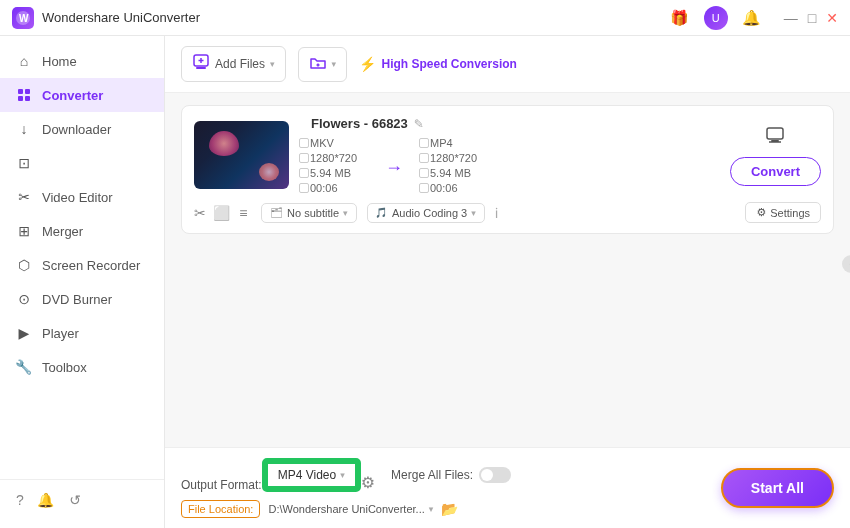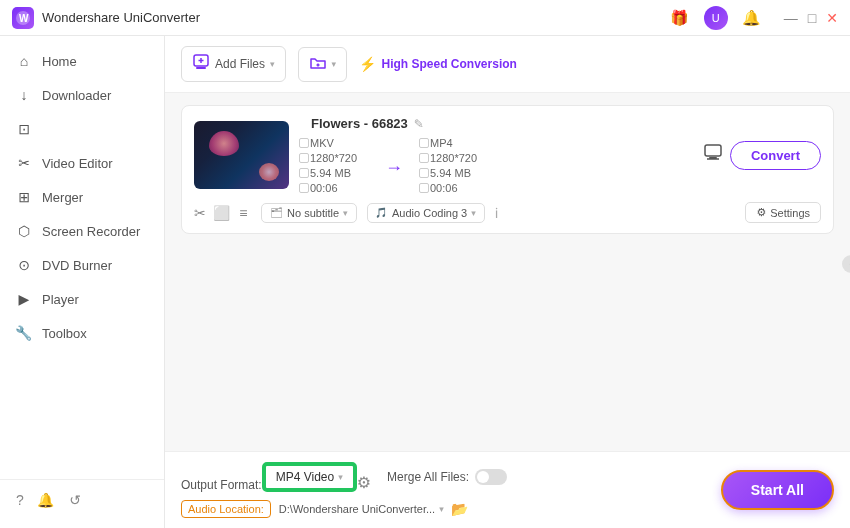--- a/index.html
+++ b/index.html
@@ -284,21 +284,22 @@
       margin: 0 8px;
     }
     .output-block {
       display: flex;
       flex-direction: column;
       gap: 3px;
       min-width: 70px;
     }
     .convert-actions {
       display: flex;
-      flex-direction: row;
+      flex-direction: column;
+      align-items: center;
       gap: 6px;
       margin-left: auto;
     }
     .device-icon {
       font-size: 20px;
       color: #555;
       cursor: pointer;
     }
     .convert-btn {
       background: #fff;
@@ -379,21 +380,21 @@
       align-items: flex-end;
     }
     .output-format-label {
       font-size: 12px;
       color: #555;
     }
     .output-format-select {
       display: flex;
       align-items: center;
       gap: 4px;
-      border: 4px solid #22c55e;
+      border: 6px solid #22c55e;
       border-radius: 5px;
       padding: 4px 10px;
       font-size: 12px;
       color: #333;
       background: #fff;
       cursor: pointer;
     }
     .format-settings-icon {
       color: #888;
       font-size: 16px;
@@ -526,20 +527,31 @@
     <span class="title-bar-icon red">✕</span>
   </div>
 </div>
 
 <div class="main-layout">
 
   <div class="sidebar">
     <div class="sidebar-item">
       <span class="sidebar-icon">⌂</span>
       <span>Home</span>
+    </div>
+    <div class="sidebar-item active">
+      <span class="sidebar-icon">
+        <svg width="14" height="14" viewBox="0 0 14 14" fill="none">
+          <rect x="1" y="1" width="5" height="5" rx="1" fill="#7b2ff7"></rect>
+          <rect x="8" y="1" width="5" height="5" rx="1" fill="#7b2ff7"></rect>
+          <rect x="1" y="8" width="5" height="5" rx="1" fill="#7b2ff7"></rect>
+          <rect x="8" y="8" width="5" height="5" rx="1" fill="#7b2ff7"></rect>
+        </svg>
+      </span>
+      <span>Converter</span>
     </div>
     <div class="sidebar-item">
       <span class="sidebar-icon">↓</span>
       <span>Downloader</span>
     </div>
     <div class="sidebar-item">
       <span class="sidebar-icon">⊡</span>
     </div>
     <div class="sidebar-item">
       <span class="sidebar-icon">✂</span>
@@ -718,21 +730,21 @@
             <span class="format-settings-icon">⚙</span>
           </div>
 
           <div class="merge-group">
             <span>Merge All Files:</span>
             <div class="toggle-switch"></div>
           </div>
         </div>
 
         <div class="file-location-row">
-          <span class="file-location-label">Audio Location:</span>
+          <span class="file-location-label">File Location:</span>
           <div class="file-location-path">
             <span>D:\Wondershare UniConverter...</span>
             <span style="font-size:9px;color:#aaa;">▾</span>
           </div>
           <span class="folder-icon">📂</span>
         </div>
       </div>
 
       <button class="start-all-btn">Start All</button>
     </div>

